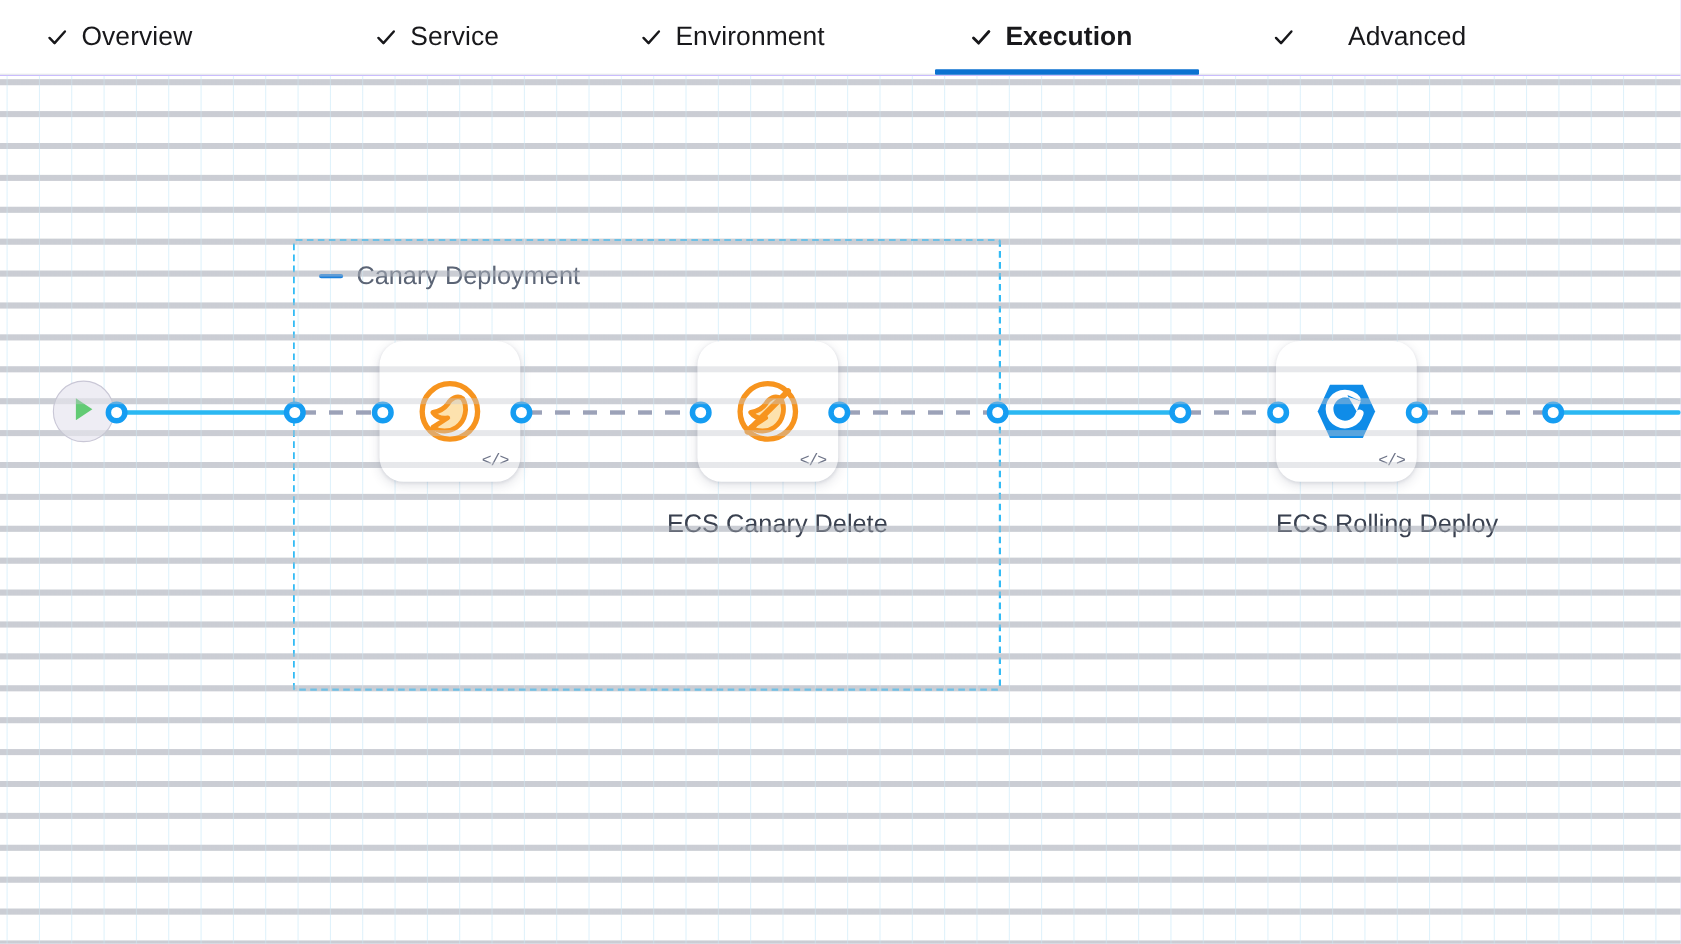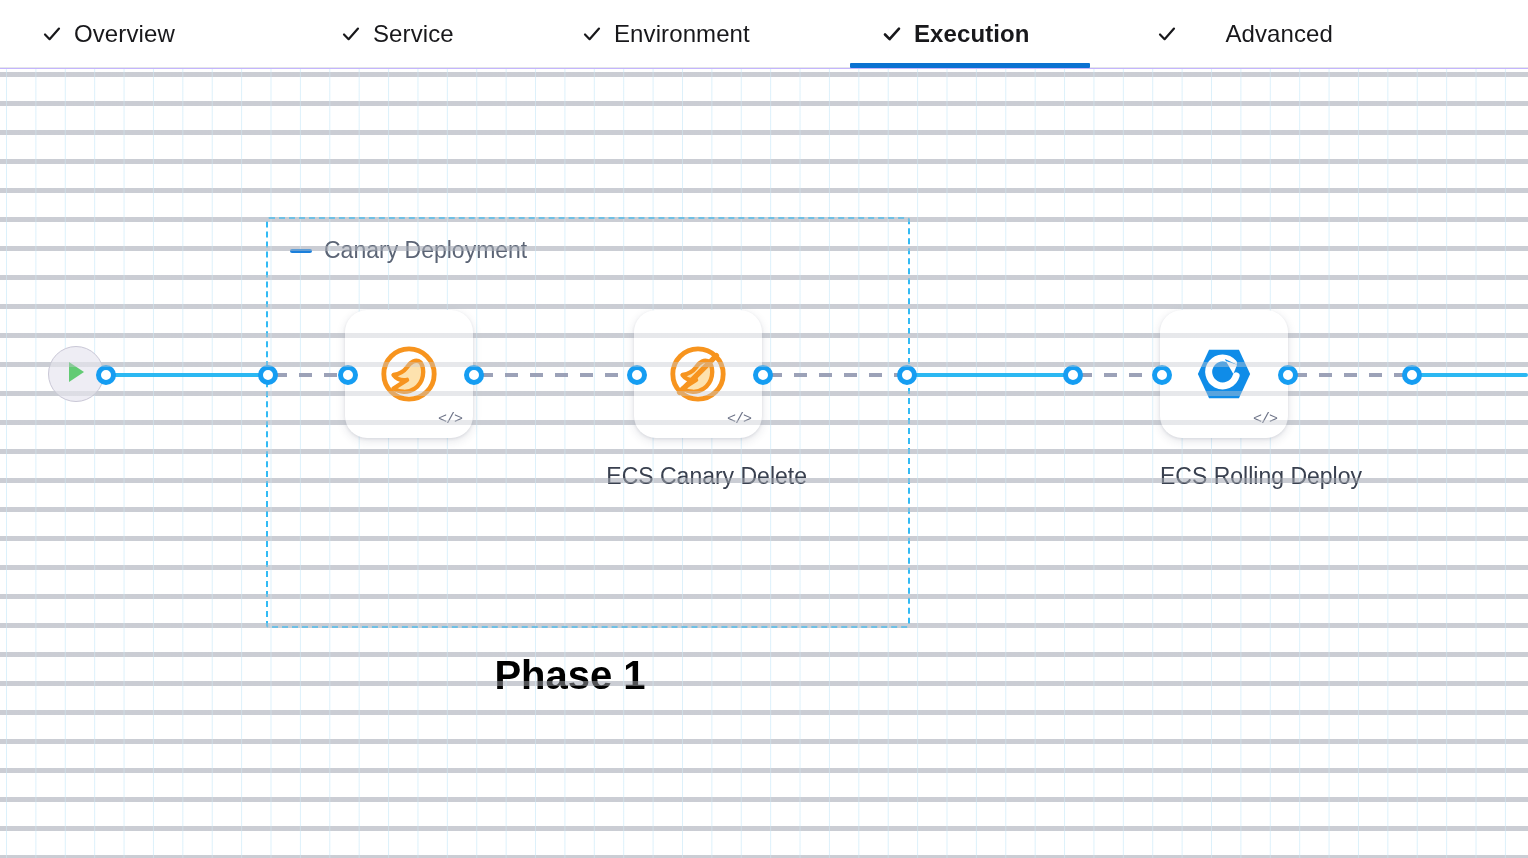--- a/index.html
+++ b/index.html
@@ -279,21 +279,20 @@
     <div class="layer" id="canvas-layer">
 
       <div class="group" id="group-canary-deployment" style="left: 266px; top: 134px; width: 644px; height: 411px; margin-top: 14px;">
         <div class="group-header">
           <span class="group-collapse"></span>
           <span class="group-title">Canary Deployment</span>
         </div>
       </div>
 
 
-      <div class="phase-label" id="phase-1-label" style="left: 410px; top: 586px;">Phase 1</div>
 
       <div id="edges-host">
           <div class="line-solid" style="left: 104px; top: 304px; width: 158px;"></div>
           <div class="line-dashed" style="left: 274px; top: 304px; width: 66px;"></div>
           <div class="line-dashed" style="left: 480px; top: 304px; width: 150px;"></div>
           <div class="line-dashed" style="left: 769px; top: 304px; width: 132px;"></div>
           <div class="line-solid" style="left: 905px; top: 304px; width: 162px;"></div>
           <div class="line-dashed" style="left: 1079px; top: 304px; width: 76px;"></div>
           <div class="line-dashed" style="left: 1294px; top: 304px; width: 112px;"></div>
           <div class="line-solid" style="left: 1410px; top: 304px; width: 118px;"></div>

